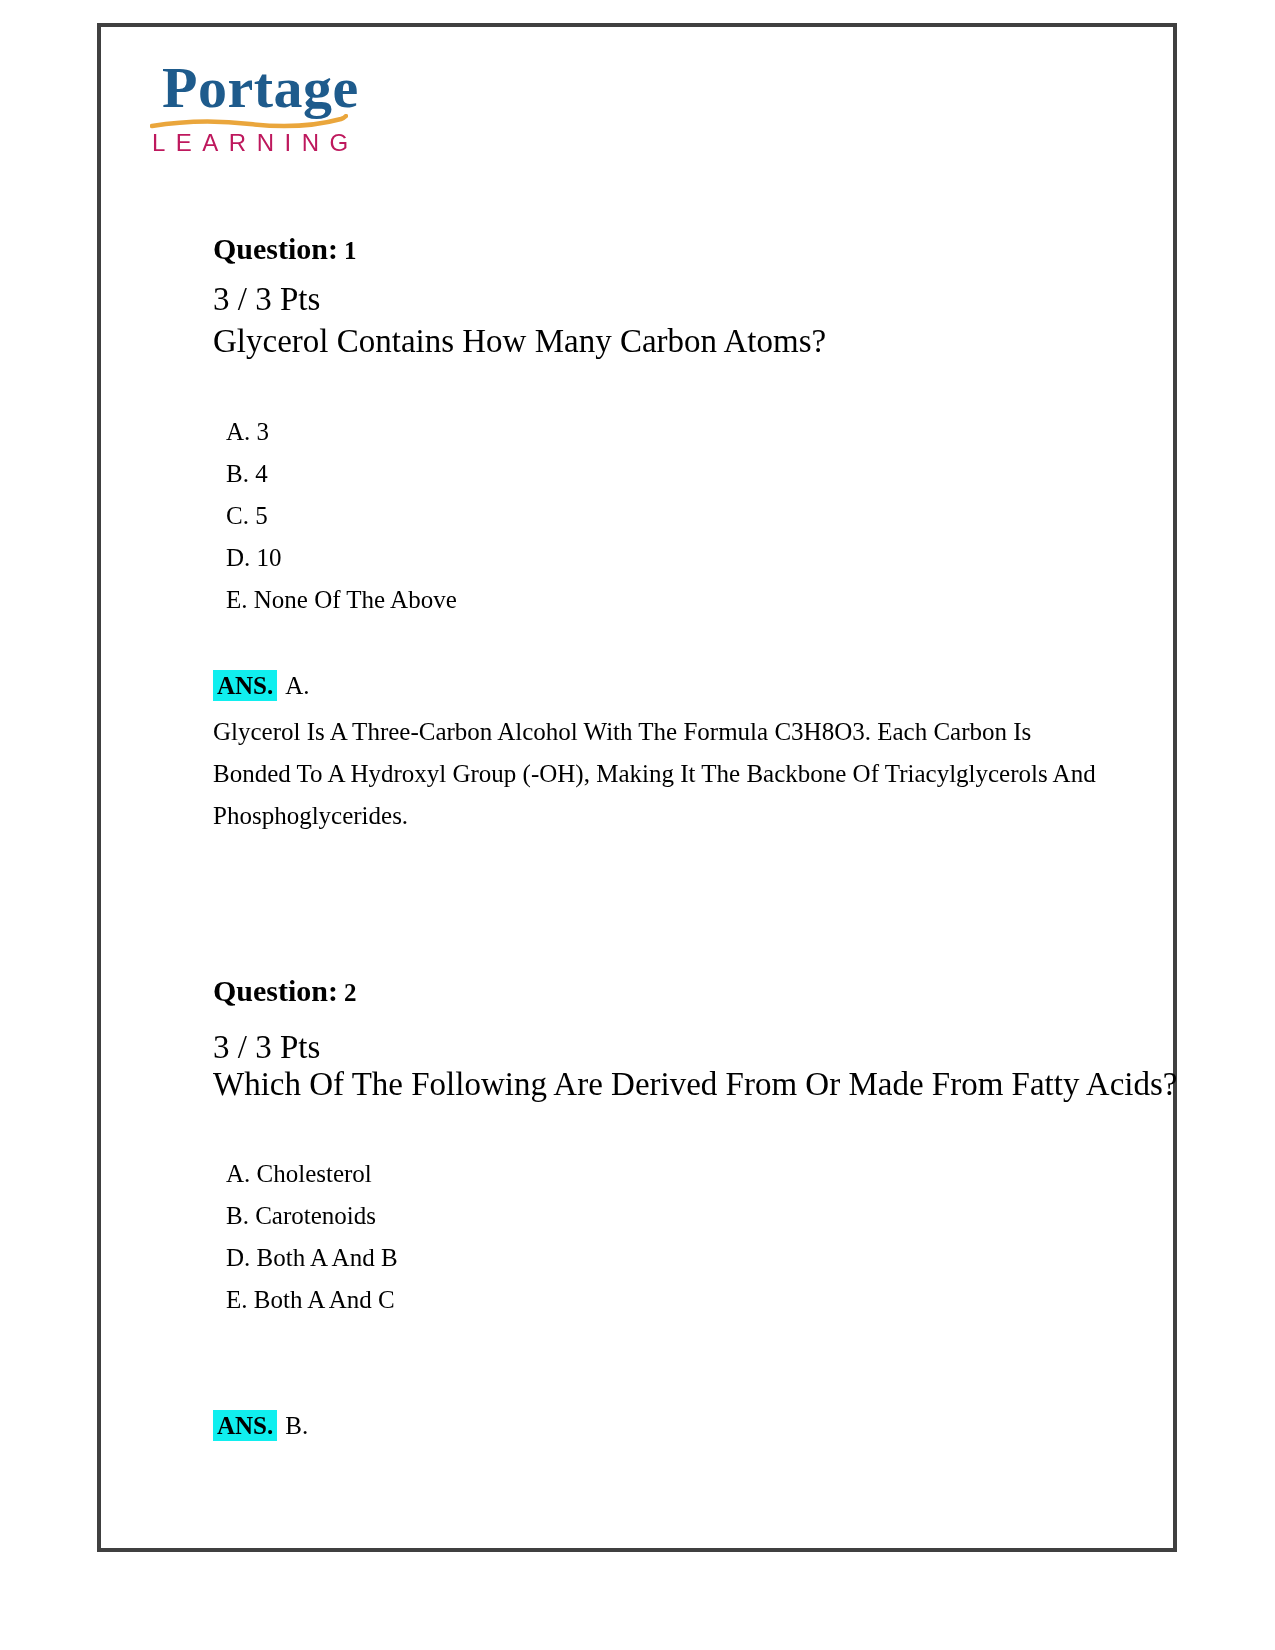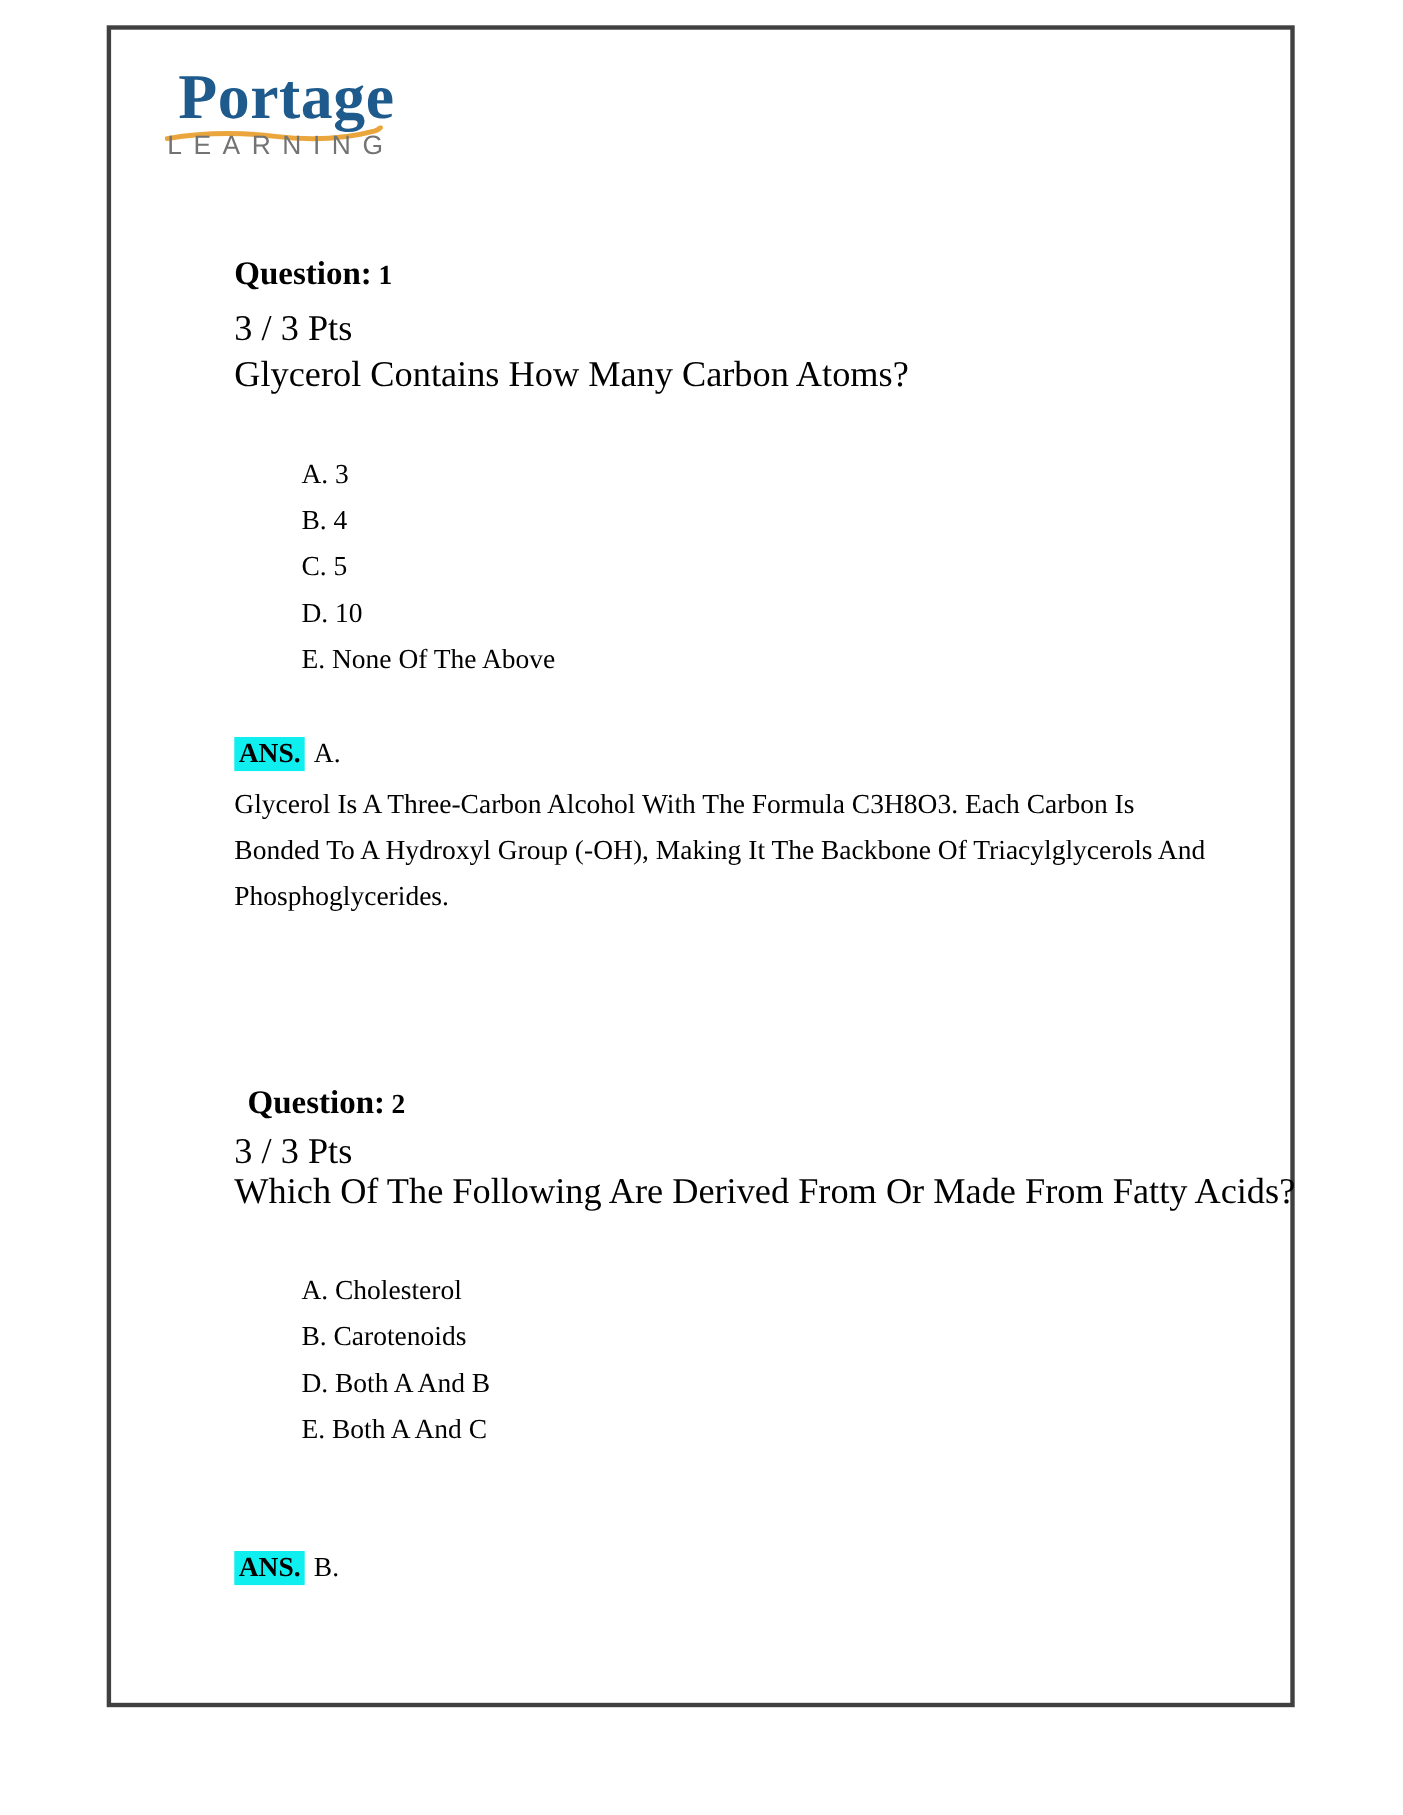--- a/index.html
+++ b/index.html
@@ -36,26 +36,26 @@
     letter-spacing: 0.5px;
   }
   .logo-swoosh {
     left: 49px;
     top: 87px;
     width: 198px;
     height: 20px;
   }
   .logo-sub {
     left: 51px;
-    top: 94px;
+    top: 104px;
     font-family: "Liberation Sans", sans-serif;
     font-size: 24px;
     font-weight: normal;
     line-height: 1;
-    color: #737373;
+    color: #be185d;
     letter-spacing: 10.5px;
   }
 
   
   .q-heading {
     left: 112px;
     font-size: 30px;
     font-weight: bold;
     line-height: 36px;
     white-space: nowrap;
@@ -67,21 +67,20 @@
   .body-text {
     left: 112px;
     font-size: 33px;
     line-height: 42px;
     white-space: nowrap;
   }
   .options {
     left: 125px;
     font-size: 25px;
     line-height: 42px;
-    margin-left: 48px;
   }
   .ans-line {
     left: 112px;
     font-size: 25px;
     line-height: 42px;
     white-space: nowrap;
   }
   .ans-label {
     background: #10EFEF;
     font-weight: bold;
@@ -137,21 +136,21 @@
     <div>D. 10</div>
     <div>E. None Of The Above</div>
   </div>
 
   <div class="abs ans-line" id="q1-ans">
     <span class="ans-label">ANS.</span><span class="ans-letter">A.</span>
   </div>
 
   <div class="abs explanation" id="q1-expl">Glycerol Is A Three-Carbon Alcohol With The Formula C3H8O3. Each Carbon Is Bonded To A Hydroxyl Group (-OH), Making It The Backbone Of Triacylglycerols And Phosphoglycerides.</div>
 
-  <h2 class="abs q-heading" id="q2-heading" style="margin:12px;">
+  <h2 class="abs q-heading" id="q2-heading" style="margin:0;">
     <span>Question:</span><span class="q-num">2</span>
   </h2>
 
   <div class="abs body-text" id="q2-points">3 / 3 Pts</div>
 
   <div class="abs body-text" id="q2-text">Which Of The Following Are Derived From Or Made From Fatty Acids?</div>
 
   <div class="abs options" id="q2-options">
     <div>A. Cholesterol</div>
     <div>B. Carotenoids</div>

